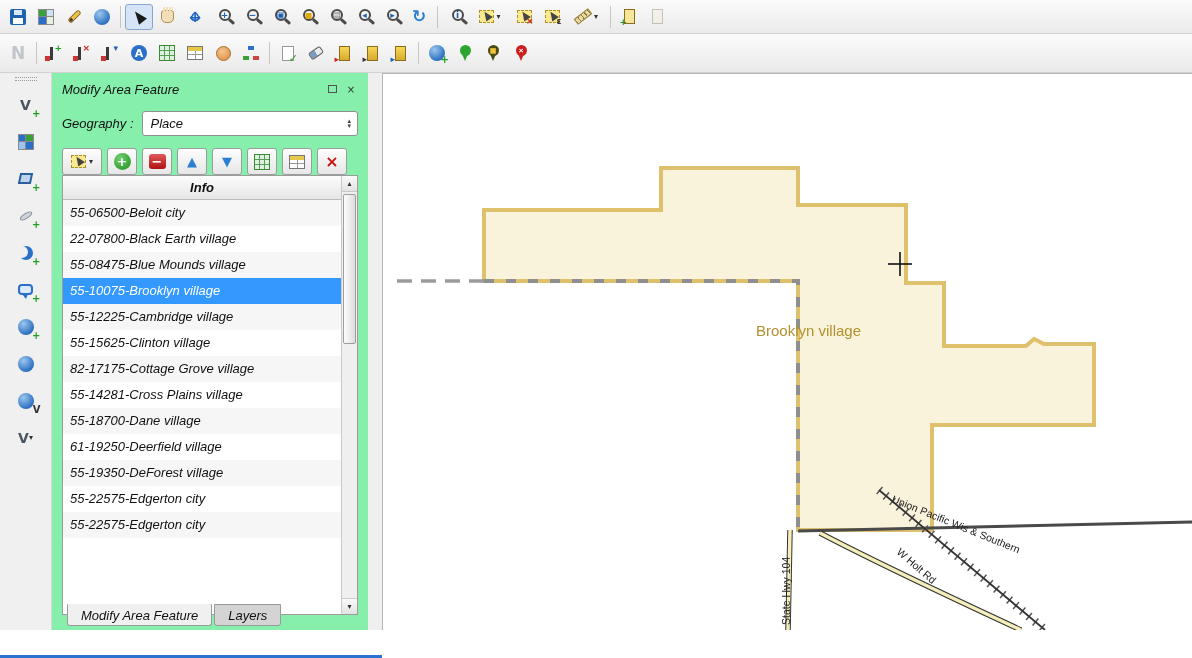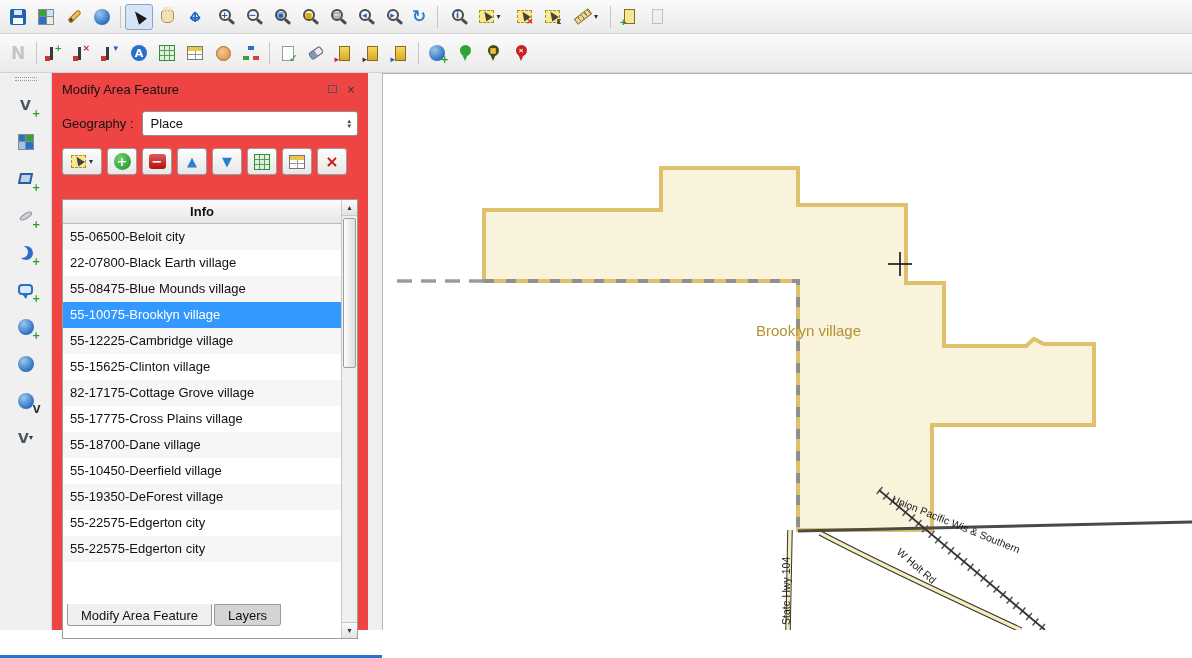--- a/index.html
+++ b/index.html
@@ -90,34 +90,34 @@
   .cor.dark { color:#333; }
   .vglyph { font-size:14px;font-weight:bold;color:#4a5560;font-family:"DejaVu Sans",sans-serif;line-height:1; }
 
   
   .main { display:flex; height:557px; }
   .lefttb { width:52px; background:#f0f0f0; border-right:1px solid #d8d8d8; display:flex; flex-direction:column; align-items:center; padding-top:4px; gap:8px; }
   .grip { width:22px;height:4px;border-top:1px dotted #999;border-bottom:1px dotted #999;margin-bottom:1px; }
   .ltbtn { width:32px;height:29px;position:relative;display:flex;align-items:center;justify-content:center;flex:none; }
 
   
-  .dock { width:316px; background:#ef4444; position:relative; padding:0 10px; }
+  .dock { width:316px; background:#86efac; position:relative; padding:0 10px;font-style:italic; }
   .docktitle { height:26px; display:flex; align-items:center; font-size:13px; padding-top:6px; }
   .docktitle .t { flex:1; }
   .dockbtn { width:14px;height:14px;display:flex;align-items:center;justify-content:center;margin-left:5px;font-size:10px;color:#333;font-family:"DejaVu Sans",sans-serif; }
   .floatic { width:9px;height:8px;border:1px solid #555; }
   .georow { display:flex; align-items:center; margin-top:12px; font-size:13px; gap:8px; }
   .combo { flex:1; height:25px; background:#fff; border:1px solid #8f8f8f; border-radius:3px; display:flex; align-items:center; padding:0 4px 0 8px; font-size:13px; }
   .combo .v { flex:1; }
   .carets { display:flex; flex-direction:column; align-items:center; line-height:5px; font-size:7px; color:#444; padding:0 2px; font-family:"DejaVu Sans",sans-serif; }
   .btnrow { display:flex; gap:5px; margin-top:12px; }
   .pbtn { height:27px; width:30px; border:1px solid #9c9c9c; border-radius:3px; background:linear-gradient(#fdfdfd,#e7e7e7); display:flex; align-items:center; justify-content:center; gap:3px; position:relative; }
   .pbtn.wide { width:40px; }
 
-  .list { margin-top:24px; border:1px solid #9c9c9c; background:#fff; height:440px; position:relative; font-size:13px; overflow:hidden; }
+  .list { margin-top:0; border:1px solid #9c9c9c; background:#fff; height:440px; position:relative; font-size:13px; overflow:hidden; }
   .lhead { height:24px; margin-right:16px; background:linear-gradient(#fcfcfc,#e6e6e6); border-bottom:1px solid #bcbcbc; display:flex; align-items:center; justify-content:center; font-weight:bold; }
   .lrow { height:26px; line-height:26px; padding-left:7px; margin-right:16px; white-space:nowrap; overflow:hidden; }
   .lrows .lrow:nth-child(odd) { background:#f6f6f6; }
   .lrow.sel { background:var(--sel,#3399ff) !important; color:#fff; }
   .sbar { position:absolute; top:0; right:0; bottom:0; width:16px; background:#efefef; border-left:1px solid #c9c9c9; display:flex; flex-direction:column; align-items:center; }
   .sarr { width:15px;height:16px;display:flex;align-items:center;justify-content:center;font-size:8px;color:#333;background:linear-gradient(#fafafa,#e2e2e2);border-bottom:1px solid #c9c9c9;font-family:"DejaVu Sans",sans-serif; }
   .sarr.down { margin-top:auto; border-top:1px solid #c9c9c9; border-bottom:none; }
   .sthumb { width:13px; height:150px; background:linear-gradient(90deg,#fdfdfd,#dcdcdc); border:1px solid #9e9e9e; border-radius:2px; margin-top:2px; }
 
   .tabs { position:absolute; left:15px; bottom:4px; display:flex; height:22px; }
@@ -419,23 +419,23 @@
       <div class="list">
         <div class="lhead">Info</div>
         <div class="lrows">
           <div class="lrow">55-06500-Beloit city</div>
           <div class="lrow">22-07800-Black Earth village</div>
           <div class="lrow">55-08475-Blue Mounds village</div>
           <div class="lrow sel">55-10075-Brooklyn village</div>
           <div class="lrow">55-12225-Cambridge village</div>
           <div class="lrow">55-15625-Clinton village</div>
           <div class="lrow">82-17175-Cottage Grove village</div>
-          <div class="lrow">55-17775-Cross Plains village</div>
+          <div class="lrow">55-14281-Cross Plains village</div>
           <div class="lrow">55-18700-Dane village</div>
-          <div class="lrow">55-10450-Deerfield village</div>
+          <div class="lrow">61-19250-Deerfield village</div>
           <div class="lrow">55-19350-DeForest village</div>
           <div class="lrow">55-22575-Edgerton city</div>
           <div class="lrow">55-22575-Edgerton city</div>
         </div>
         <div class="sbar">
           <span class="sarr">▴</span>
           <span class="sthumb"></span>
           <span class="sarr down">▾</span>
         </div>
       </div>

